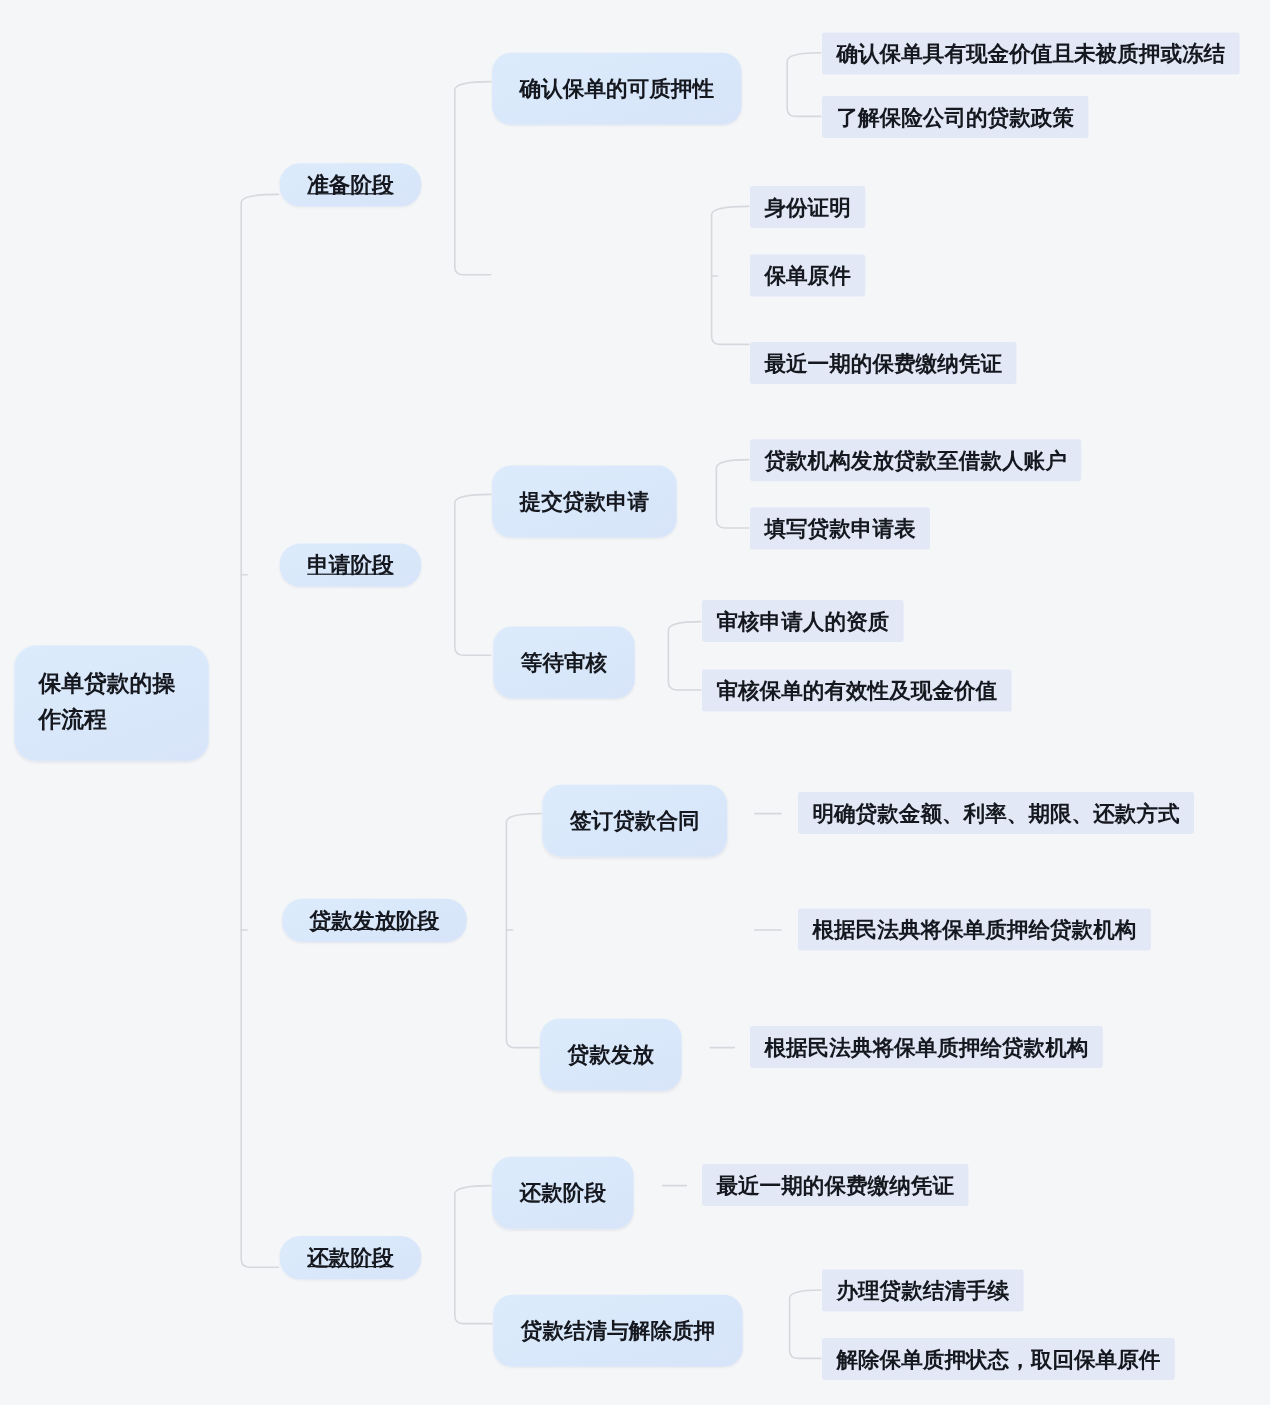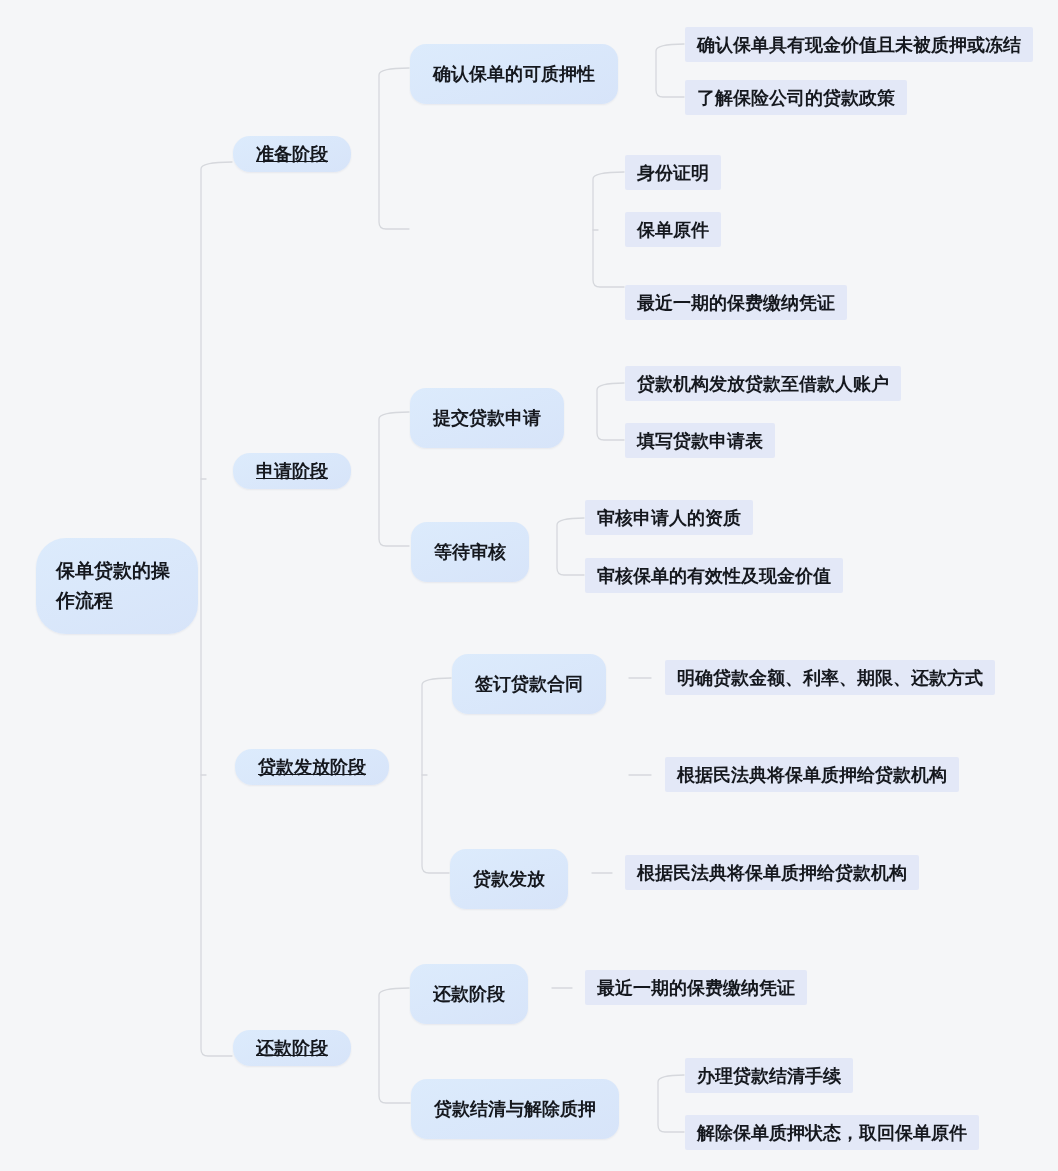--- a/index.html
+++ b/index.html
@@ -40,28 +40,27 @@
     display:flex;
     align-items:center;
     box-sizing:border-box;
     white-space:nowrap;
     cursor:default;
   }
   .node.root{
     width:162px;
     height:96px;
     padding:0 20px;
-    border-radius:30px;
+    border-radius:18px;
     background:linear-gradient(160deg,var(--node-fill-light) 0%,var(--node-fill) 100%);
     font-size:19px;
     font-weight:700;
     line-height:30px;
     white-space:normal;
     box-shadow:0 1px 2px rgba(40,60,100,0.07);
-    margin-left:24px;
   }
   .node.topic{
     height:60px;
     padding:0 23px;
     border-radius:16px;
     background:linear-gradient(160deg,var(--node-fill-light) 0%,var(--node-fill) 100%);
     font-size:18px;
     font-weight:700;
     box-shadow:0 1px 2px rgba(40,60,100,0.07);
   }

